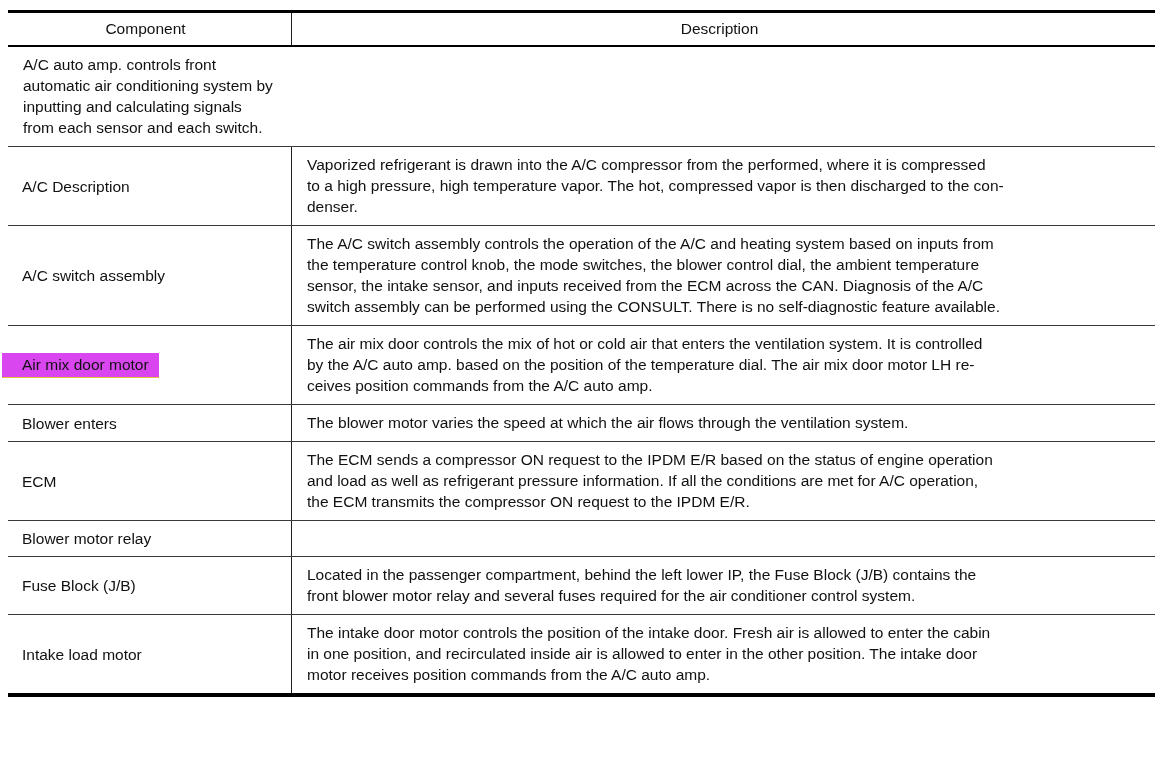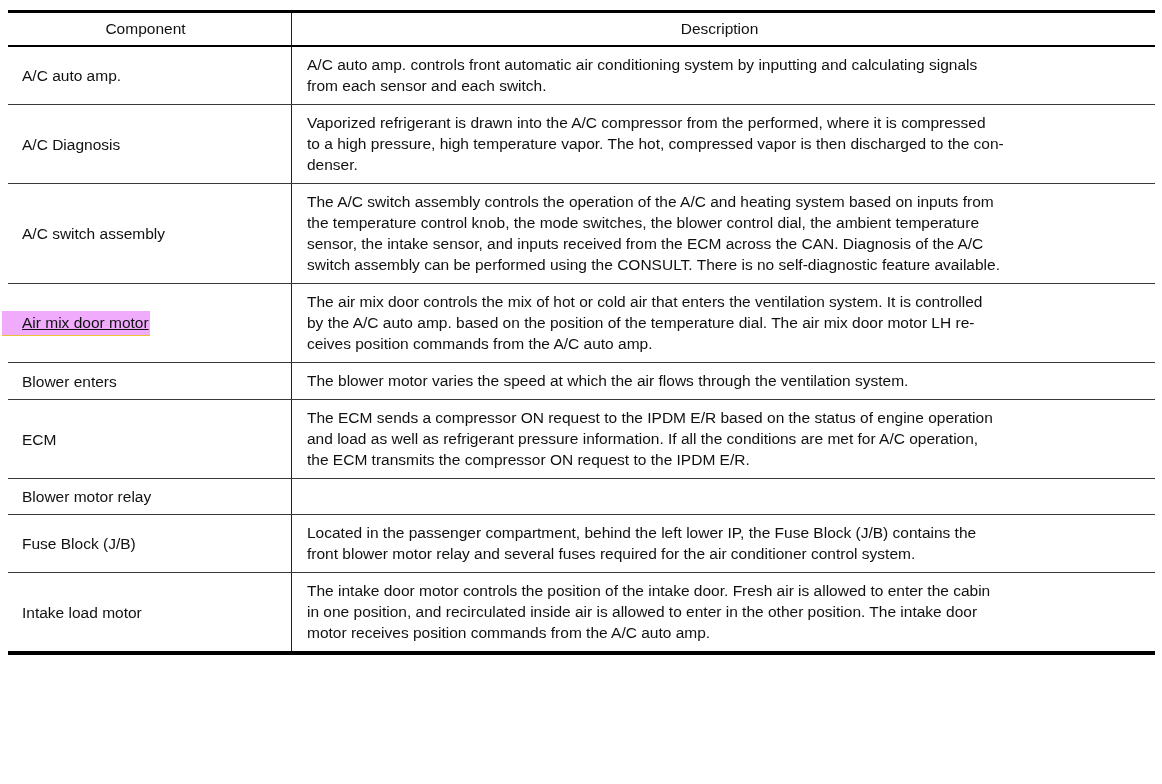--- a/index.html
+++ b/index.html
@@ -53,49 +53,45 @@
     white-space: pre-line;
     box-sizing: border-box;
   }
   .header .cell {
     display: block;
     text-align: center;
     padding: 5px 12px 6px 4px;
     white-space: normal;
   }
   .hl {
-    background: #f0abfc;
-    padding: 1px 1px 3px 20px;
+    background: #d946ef;
+    padding: 1px 10px 3px 20px;
     margin-left: -20px;
     box-shadow: 0 -1px 0 #e8c23a inset;
-    text-decoration: underline;
   }
 </style>
 </head>
 <body>
 
 <div class="page">
   <div class="spec-table">
 
     <div class="t-row header">
       <div class="cell comp-cell">Component</div>
       <div class="cell desc-cell">Description</div>
     </div>
 
     <div class="t-row">
-      <div class="cell comp-cell">
-          <span>A/C auto amp.</span>
-        </div>
       <div class="cell desc-cell">A/C auto amp. controls front automatic air conditioning system by inputting and calculating signals
 from each sensor and each switch.</div>
     </div>
 
     <div class="t-row">
       <div class="cell comp-cell">
-          <span>A/C Diagnosis</span>
+          <span>A/C Description</span>
         </div>
       <div class="cell desc-cell">Vaporized refrigerant is drawn into the A/C compressor from the performed, where it is compressed
 to a high pressure, high temperature vapor. The hot, compressed vapor is then discharged to the con-
 denser.</div>
     </div>
 
     <div class="t-row">
       <div class="cell comp-cell">
           <span>A/C switch assembly</span>
         </div>

